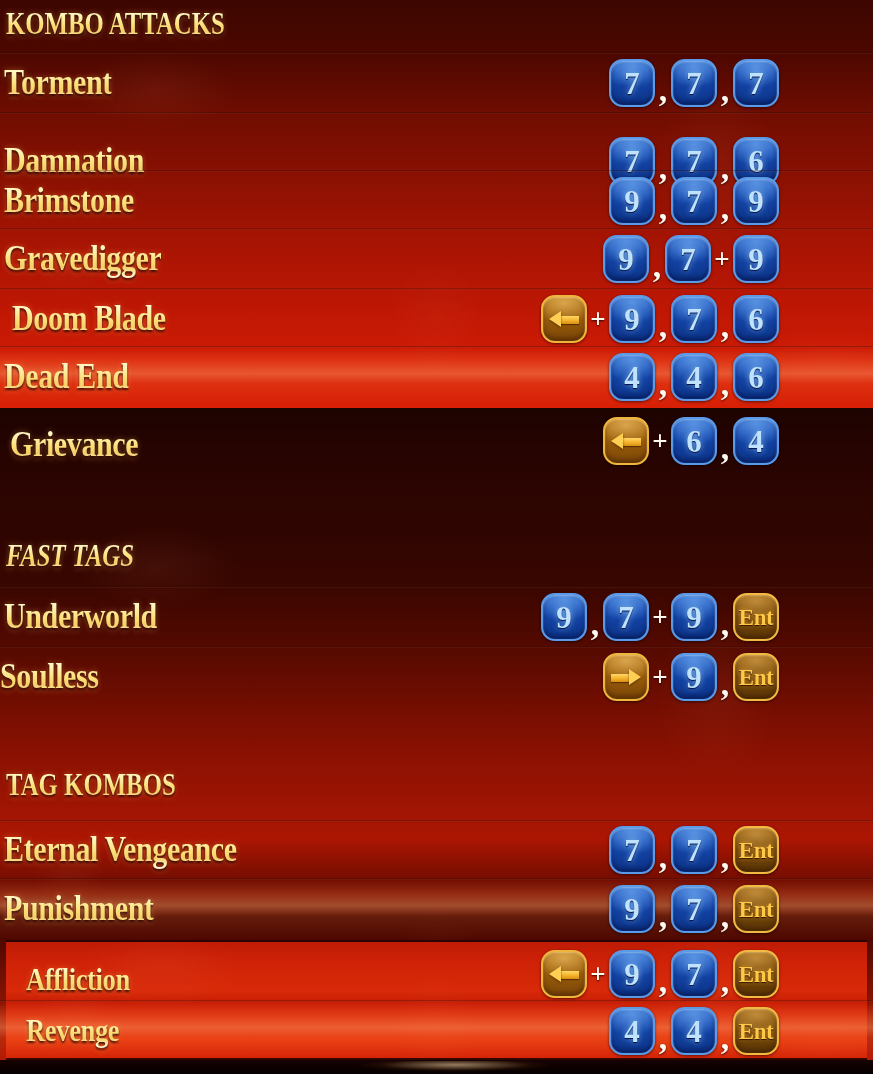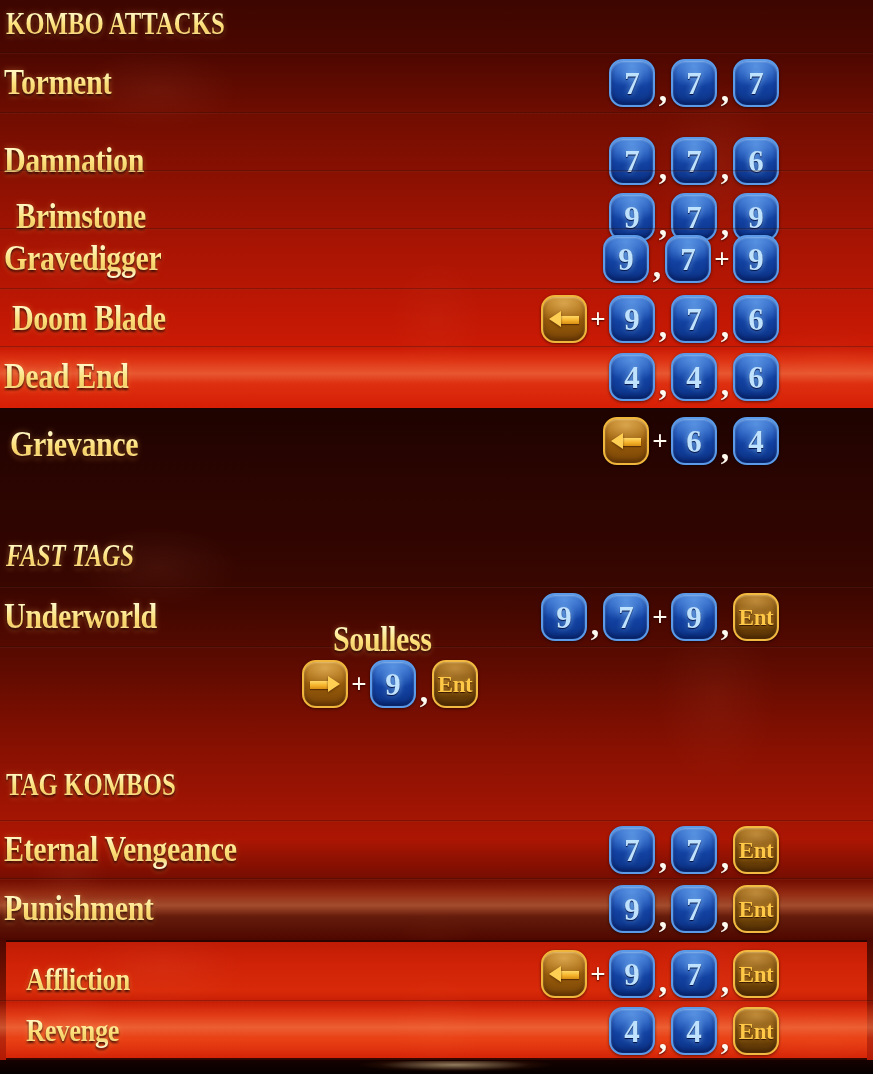--- a/index.html
+++ b/index.html
@@ -345,21 +345,21 @@
           <div class="key num">
             <span class="glyph">7</span>
           </div>
           <span class="sep comma">,</span>
           <div class="key num">
             <span class="glyph">6</span>
           </div>
         </div>
       </div>
       <div class="divider" style="top: 170px;"></div>
-      <div class="row" style="top: 192px; height: 50px; padding-left: 16px;">
+      <div class="row" style="top: 176px; height: 50px; padding-left: 4px;">
         <div class="name">Brimstone</div>
         <div class="spacer"></div>
         <div class="keys">
           <div class="key num">
             <span class="glyph">9</span>
           </div>
           <span class="sep comma">,</span>
           <div class="key num">
             <span class="glyph">7</span>
           </div>
@@ -470,21 +470,21 @@
           <div class="key num">
             <span class="glyph">9</span>
           </div>
           <span class="sep comma">,</span>
           <div class="key ent">
             <span class="glyph">Ent</span>
           </div>
         </div>
       </div>
       <div class="divider" style="top: 646px;"></div>
-      <div class="row" style="top: 620px; height: 50px; padding-left: 0; flex-direction: column;">
+      <div class="row" style="top: 652px; height: 50px; padding-left: 0;">
         <div class="name">Soulless</div>
         <div class="spacer"></div>
         <div class="keys">
           <div class="key arrow">
             <span class="arrow-glyph right">
               <i class="shaft"></i>
               <i class="head"></i>
             </span>
           </div>
           <span class="sep plus">+</span>

